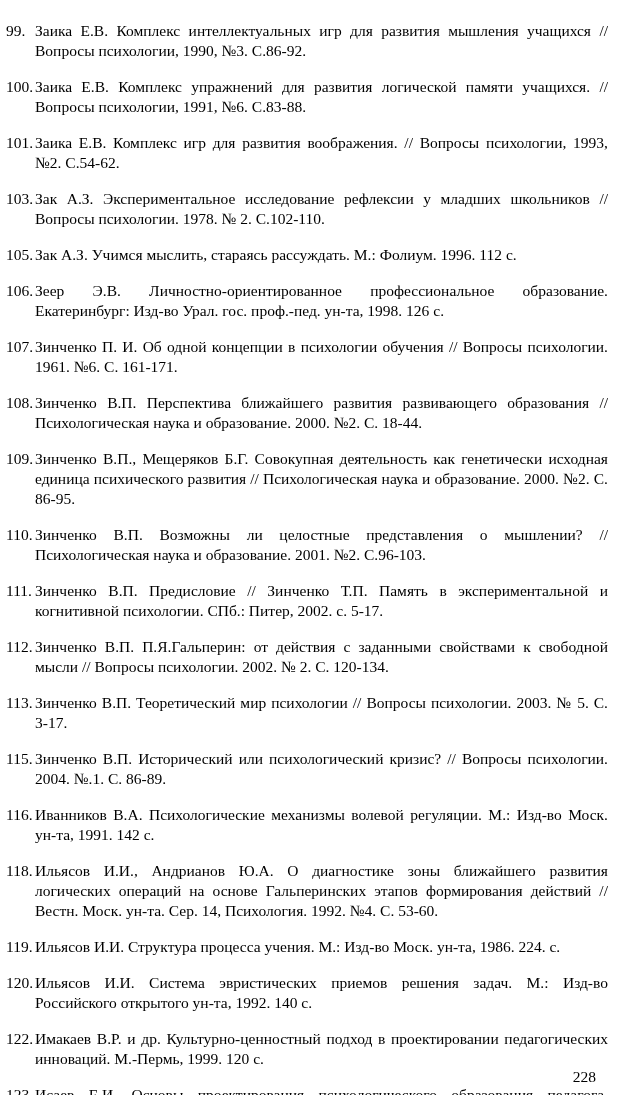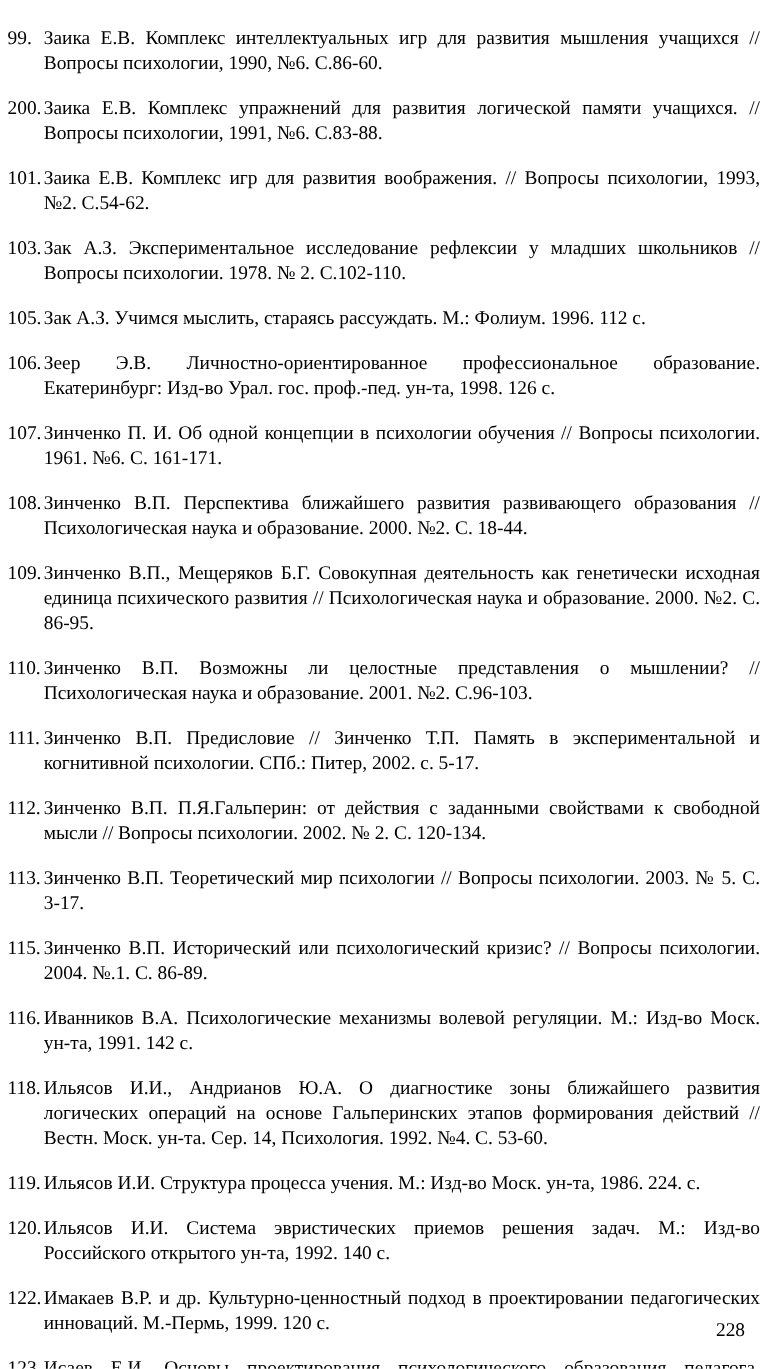--- a/index.html
+++ b/index.html
@@ -29,32 +29,32 @@
   .ref-num {
     display: inline-block;
     width: 29px;
     text-indent: 0;
     vertical-align: baseline;
     margin-top: 16px;
   }
   .page-number {
     position: absolute;
     right: 24px;
-    bottom: 20px;
+    bottom: 8px;
     font-size: 15.5px;
     color: #000000;
   }
 </style>
 </head>
 <body>
 
 <div class="page">
   <div id="ref-list">
-      <div class="ref-item"><span class="ref-num">99.</span><span>Заика Е.В. Комплекс интеллектуальных игр для развития мышления учащихся // Вопросы психологии, 1990, №6. С.86-60.</span></div>
-      <div class="ref-item"><span class="ref-num">200.</span><span>Заика Е.В. Комплекс упражнений для развития логической памяти учащихся. // Вопросы психологии, 1991, №6. С.83-88.</span></div>
+      <div class="ref-item"><span class="ref-num">99.</span><span>Заика Е.В. Комплекс интеллектуальных игр для развития мышления учащихся // Вопросы психологии, 1990, №3. С.86-92.</span></div>
+      <div class="ref-item"><span class="ref-num">100.</span><span>Заика Е.В. Комплекс упражнений для развития логической памяти учащихся. // Вопросы психологии, 1991, №6. С.83-88.</span></div>
       <div class="ref-item"><span class="ref-num">101.</span><span>Заика Е.В. Комплекс игр для развития воображения. // Вопросы психологии, 1993, №2. С.54-62.</span></div>
       <div class="ref-item"><span class="ref-num">103.</span><span>Зак А.З. Экспериментальное исследование рефлексии у младших школьников // Вопросы психологии. 1978. № 2. С.102-110.</span></div>
       <div class="ref-item"><span class="ref-num">105.</span><span>Зак А.З. Учимся мыслить, стараясь рассуждать. М.: Фолиум. 1996. 112 с.</span></div>
       <div class="ref-item"><span class="ref-num">106.</span><span>Зеер Э.В. Личностно-ориентированное профессиональное образование. Екатеринбург: Изд-во Урал. гос. проф.-пед. ун-та, 1998. 126 с.</span></div>
       <div class="ref-item"><span class="ref-num">107.</span><span>Зинченко П. И. Об одной концепции в психологии обучения // Вопросы психологии. 1961. №6. С. 161-171.</span></div>
       <div class="ref-item"><span class="ref-num">108.</span><span>Зинченко В.П. Перспектива ближайшего развития развивающего образования // Психологическая наука и образование. 2000. №2. С. 18-44.</span></div>
       <div class="ref-item"><span class="ref-num">109.</span><span>Зинченко В.П., Мещеряков Б.Г. Совокупная деятельность как генетически исходная единица психического развития // Психологическая наука и образование. 2000. №2. С. 86-95.</span></div>
       <div class="ref-item"><span class="ref-num">110.</span><span>Зинченко В.П. Возможны ли целостные представления о мышлении? // Психологическая наука и образование. 2001. №2. С.96-103.</span></div>
       <div class="ref-item"><span class="ref-num">111.</span><span>Зинченко В.П. Предисловие // Зинченко Т.П. Память в экспериментальной и когнитивной психологии. СПб.: Питер, 2002. с. 5-17.</span></div>
       <div class="ref-item"><span class="ref-num">112.</span><span>Зинченко В.П. П.Я.Гальперин: от действия с заданными свойствами к свободной мысли // Вопросы психологии. 2002. № 2. С. 120-134.</span></div>

